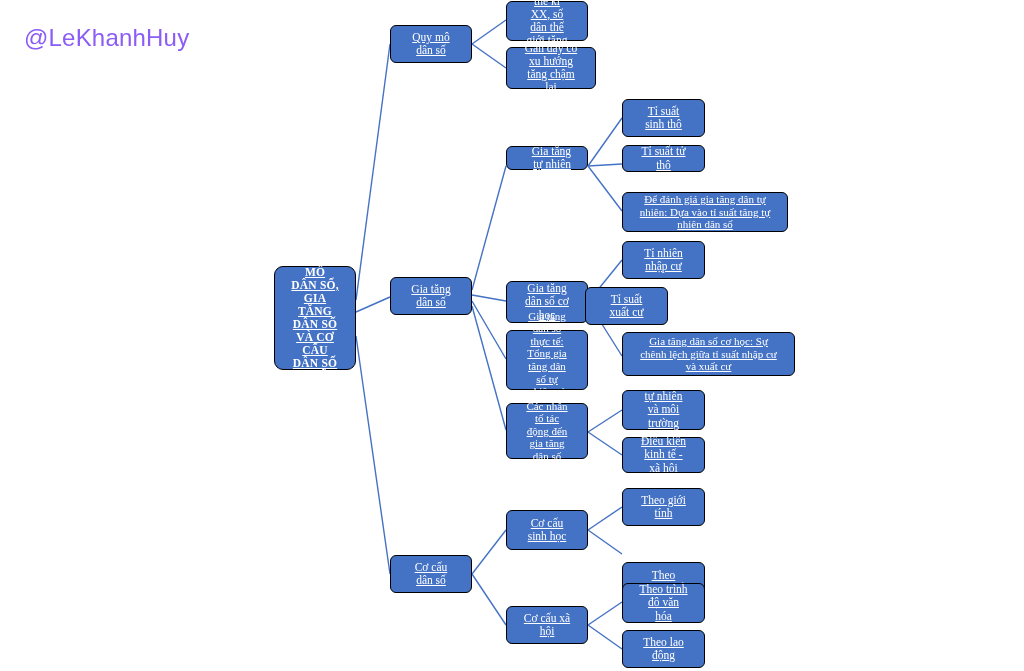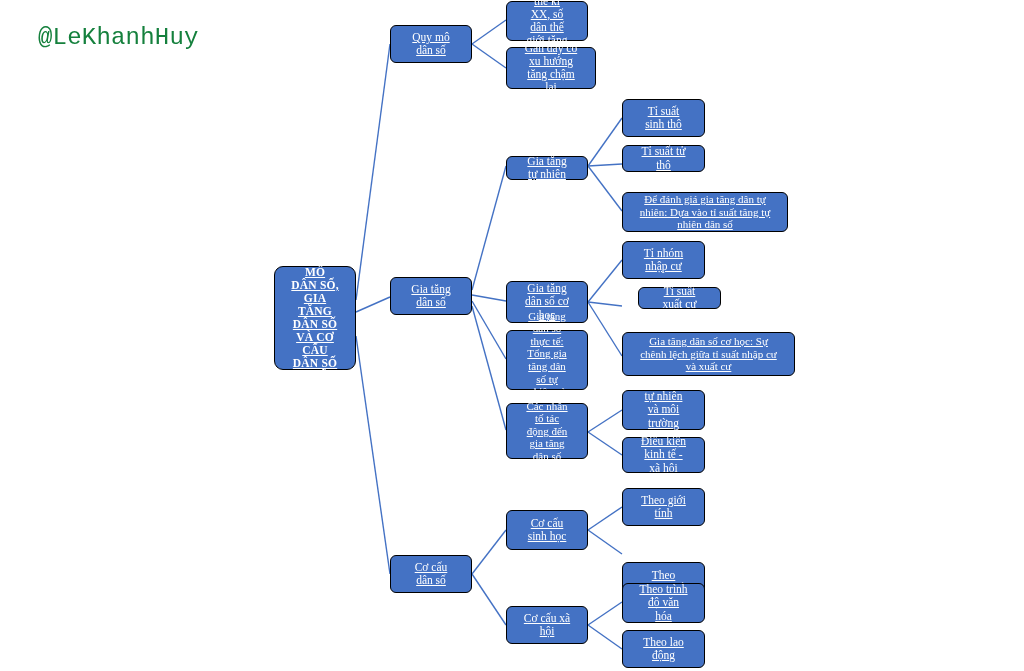--- a/index.html
+++ b/index.html
@@ -18,25 +18,25 @@
   #connectors {
     position: absolute;
     left: 0;
     top: 0;
     width: 1024px;
     height: 671px;
     pointer-events: none;
   }
   .watermark {
     position: absolute;
-    left: 38px;
+    left: 24px;
     top: 24px;
-    font-family: Liberation Mono, monospace;
+    font-family: Liberation Sans, sans-serif;
     font-size: 24px;
-    color: #15803d;
+    color: #8b5cf6;
     letter-spacing: 0.2px;
     white-space: nowrap;
   }
   .node {
     position: absolute;
     box-sizing: border-box;
     background: #4472C4;
     border: 1px solid #000000;
     border-radius: 6px;
     color: #ffffff;
@@ -125,21 +125,21 @@
   </div>
 
   <div class="node node-l2" style="left:506px; top:1px; width:82px; height:40px;">
     <span>Từ giữa thế kỉ XX, số dân thế giới tăng nhanh</span>
   </div>
 
   <div class="node node-l2" style="left:506px; top:47px; width:90px; height:42px;">
     <span>Gần đây có xu hướng tăng chậm lại</span>
   </div>
 
-  <div class="node node-l2" style="left:506px; top:156px; width:82px; height:24px;">
+  <div class="node node-l2" style="left:506px; top:146px; width:82px; height:24px;text-align:right;">
     <span>Gia tăng tự nhiên</span>
   </div>
 
   <div class="node node-l2" style="left:506px; top:281px; width:82px; height:42px;">
     <span>Gia tăng dân số cơ học</span>
   </div>
 
   <div class="node node-long" style="left:506px; top:330px; width:82px; height:60px;">
     <span>Gia tăng dân số thực tế: Tổng gia tăng dân số tự nhiên và cơ học</span>
   </div>
@@ -154,24 +154,24 @@
 
   <div class="node node-l3" style="left:622px; top:145px; width:83px; height:27px;">
     <span>Tỉ suất tử thô</span>
   </div>
 
   <div class="node node-long" style="left:622px; top:192px; width:166px; height:40px;">
     <span>Để đánh giá gia tăng dân tự nhiên: Dựa vào tỉ suất tăng tự nhiên dân số</span>
   </div>
 
   <div class="node node-l3" style="left:622px; top:241px; width:83px; height:38px;">
-    <span>Tỉ nhóm nhập cư</span>
-  </div>
-
-  <div class="node node-l3" style="left:638px; top:287px; width:83px; height:22px;">
+    <span>Tỉ nhiên nhập cư</span>
+  </div>
+
+  <div class="node node-l3" style="left:585px; top:287px; width:83px; height:38px;">
     <span>Tỉ suất xuất cư</span>
   </div>
 
   <div class="node node-long" style="left:622px; top:332px; width:173px; height:44px;">
     <span>Gia tăng dân số cơ học: Sự chênh lệch giữa tỉ suất nhập cư và xuất cư</span>
   </div>
 
   <div class="node node-l3" style="left:622px; top:390px; width:83px; height:40px;">
     <span>Điều kiện tự nhiên và môi trường sống</span>
   </div>

